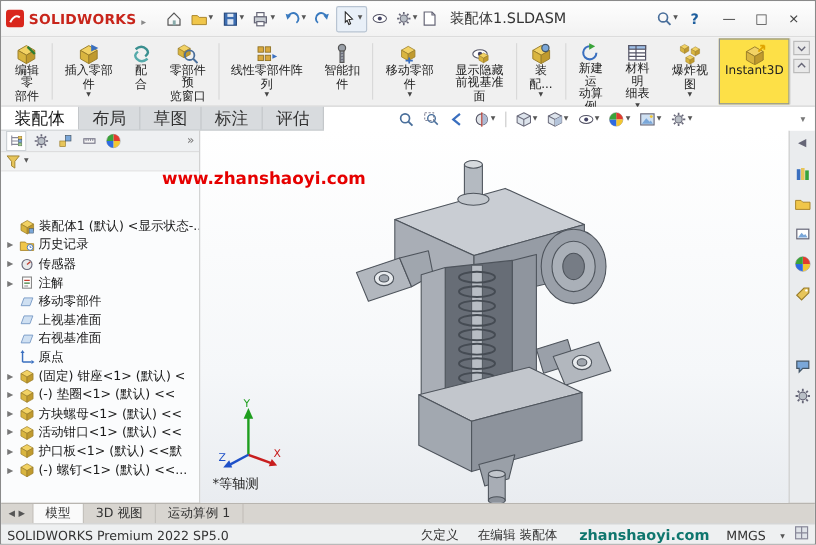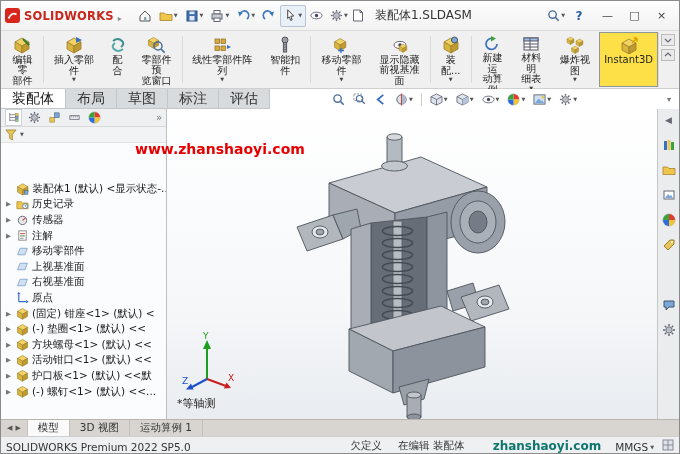--- a/index.html
+++ b/index.html
@@ -68,21 +68,21 @@
   .bottom-tabs{height:17px;flex:0 0 17px;background:#d8d5d0;border-top:1px solid #b8b5b0;display:flex;align-items:stretch;font-size:10.5px;}
   .bnav{display:flex;align-items:center;gap:3px;padding:0 6px;color:#555;font-size:7px;border-right:1px solid #c4c1bc;}
   .btab{padding:0 10px;display:flex;align-items:center;color:#333;border-right:1px solid #c4c1bc;}
   .btab.active{background:#fafafa;}
 
   
   .statusbar{height:17px;flex:0 0 17px;background:#eef0f1;border-top:1px solid #cfcfcf;display:flex;align-items:flex-end;padding:0 5px;font-size:10.5px;color:#333;white-space:nowrap;}
   .sb-def{margin-left:160px;}
   .sb-edit{margin-left:16px;}
   .sb-site{margin-left:auto;color:#0f766e;font-weight:bold;font-size:12px;}
-  .sb-units{margin-left:14px;display:flex;align-items:center;gap:2px;}
+  .sb-units{margin-left:14px;display:flex;align-items:center;gap:12px;}
   .sb-icon{margin-left:8px;}
 
   
   .wm1{position:absolute;left:72px;top:108px;z-index:60;font-size:24px;font-weight:bold;color:#e60000;letter-spacing:1px;pointer-events:none;}
   .wm2{position:absolute;left:94px;top:140px;z-index:60;font-size:14px;font-weight:bold;color:#e60000;pointer-events:none;margin-left:40px;}
 </style>
 </head>
 <body>
 
 <svg width="0" height="0" style="position:absolute" aria-hidden="true">

